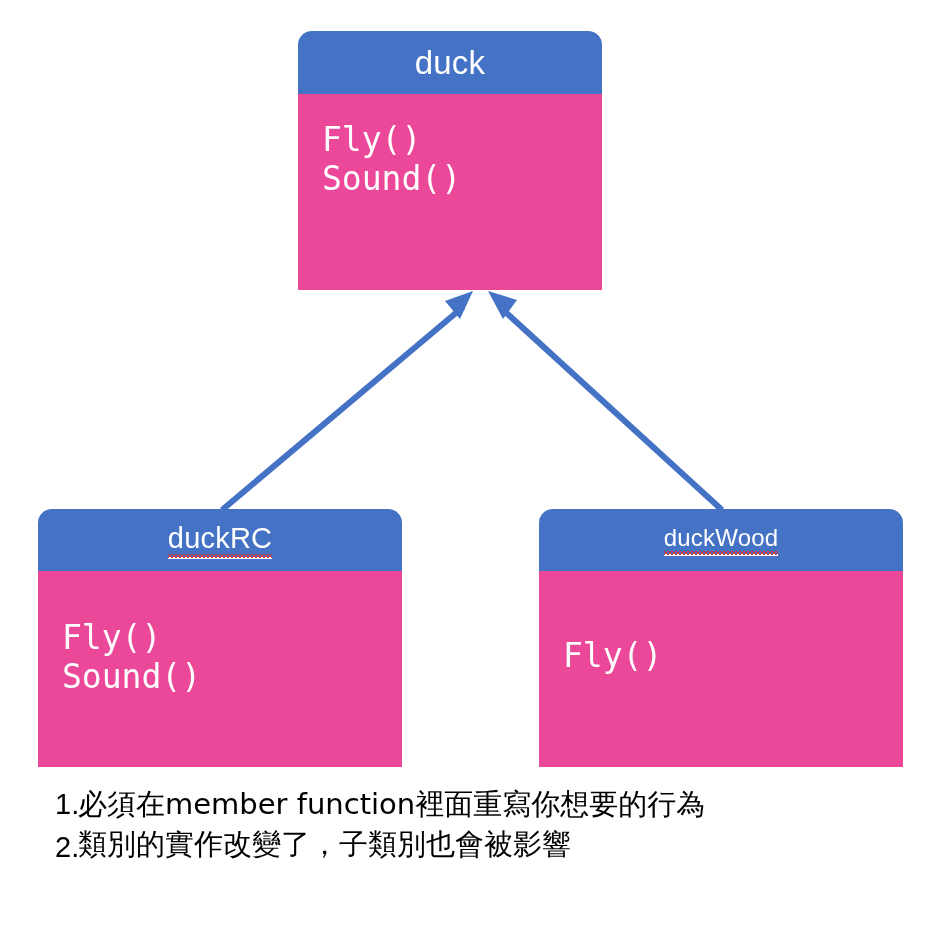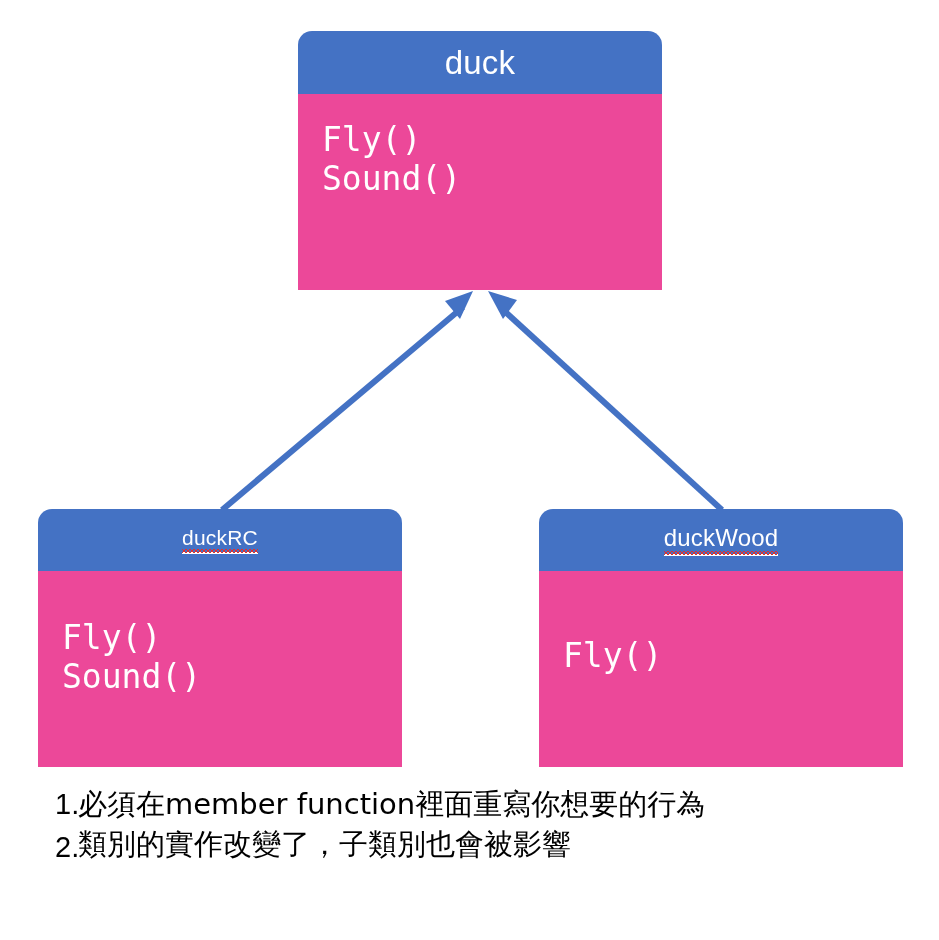--- a/index.html
+++ b/index.html
@@ -86,21 +86,21 @@
     background-repeat: repeat-x;
   }
   .underline-solid {
     border-bottom: 2px solid #ffffff;
   }
 
   
   #box-duck {
     left: 298px;
     top: 31px;
-    width: 364px;
+    width: 304px;
     height: 259px;
   }
   #box-duck .class-header {
     height: 63px;
     font-size: 33px;
   }
   #box-duck .class-body {
     height: 196px;
     padding: 27px 0 0 24px;
     font-size: 33px;
@@ -108,21 +108,21 @@
 
   
   #box-duckrc {
     left: 38px;
     top: 509px;
     width: 364px;
     height: 258px;
   }
   #box-duckrc .class-header {
     height: 62px;
-    font-size: 21px;
+    font-size: 29px;
   }
   #box-duckrc .class-body {
     height: 196px;
     padding: 48px 0 0 24px;
     font-size: 33px;
   }
 
   #box-duckwood {
     left: 539px;
     top: 509px;

